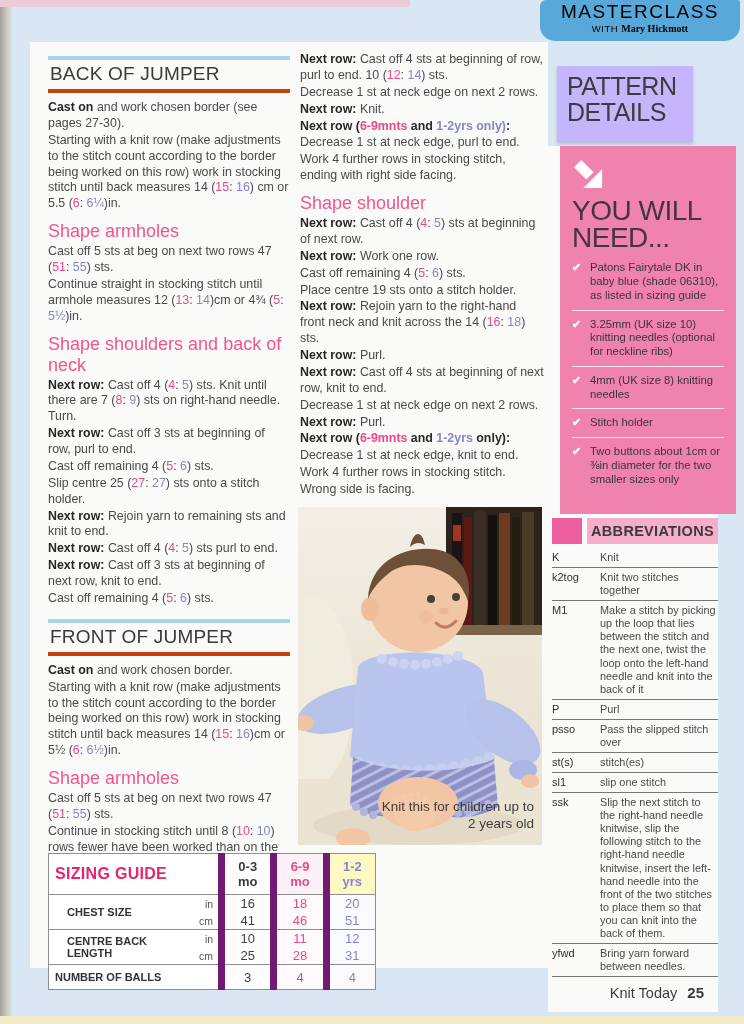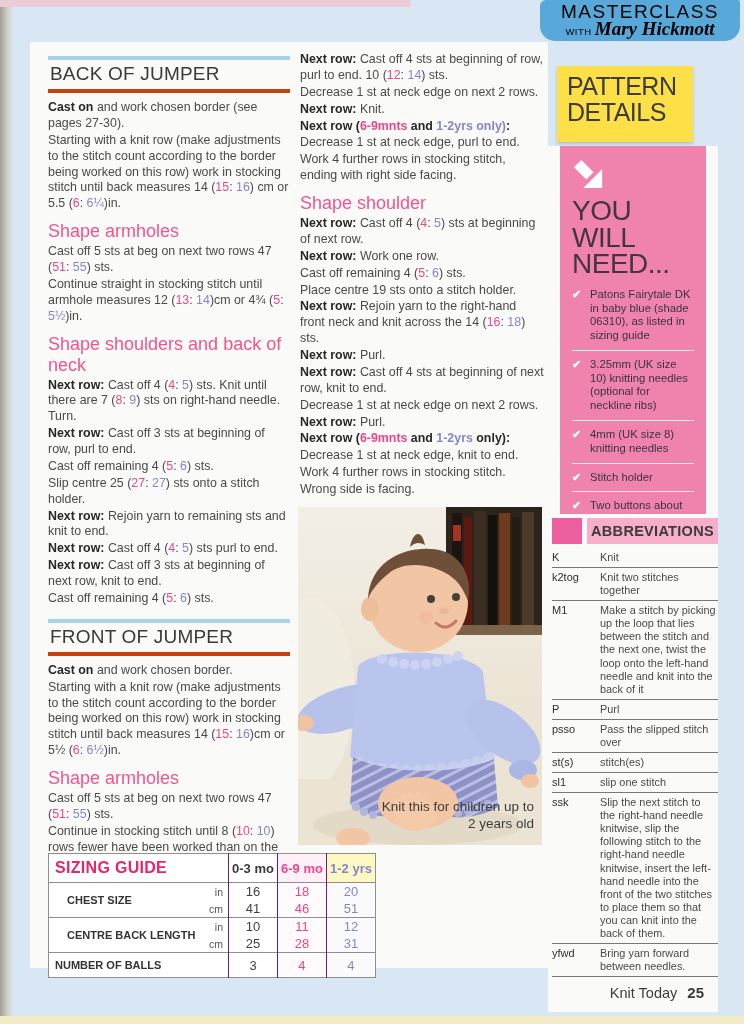--- a/index.html
+++ b/index.html
@@ -15,66 +15,66 @@
   
   .panel-main{position:absolute;left:30px;top:42px;width:688px;height:970px;background:#fafaf8;}
   .patch-sidebar-top{position:absolute;left:548px;top:42px;width:170px;height:104px;background:#d8e7f3;}
   .patch-bottom-left{position:absolute;left:30px;top:968px;width:518px;height:48px;background:#d8e7f3;}
 
   
   .banner{position:absolute;left:540px;top:0;width:200px;height:41px;background:#58a8d9;
     border-radius:6px 2px 15px 15px;color:#000000;text-align:center;padding-top:2px;box-sizing:border-box;}
   .banner .l1{font-size:19px;letter-spacing:1.5px;line-height:20px;}
   .banner .l2{font-size:9.5px;letter-spacing:.5px;line-height:13px;}
-  .banner .auth{font-family:"Liberation Serif",serif;font-style:italic;font-weight:bold;font-size:19px;letter-spacing:0;}
+  .banner .auth{font-family:"Liberation Serif",serif;font-weight:bold;font-size:10px;letter-spacing:0;}
 
   
   .col-left{position:absolute;left:48px;top:56px;width:242px;}
   .col-mid{position:absolute;left:300px;top:52px;width:244px;}
   .h1{border-top:4px solid #a8d3ea;border-bottom:4px solid #c2410c;padding:3px 2px 4px;
     font-size:19px;color:#3a3a3a;letter-spacing:.2px;margin:0 0 7px 0;}
   .mt{margin-top:12px;}
   .h2{font-size:18px;color:#f2548f;margin:9px 0 2px 0;}
   .bp{font-size:12.4px;line-height:1.28;color:#4a4a4a;margin:0 0 1px 0;}
   .r-p{color:inherit;}
   .r-b{font-weight:bold;color:#272727;}
   .r-pk{color:#e8488c;}
   .r-pu{color:#8486cb;}
   .r-bpk{font-weight:bold;color:#e8488c;}
   .r-bpu{font-weight:bold;color:#8486cb;}
 
   
   .sizing{position:absolute;left:48px;top:853px;width:328px;border-collapse:collapse;background:#fff;}
   .sizing th,.sizing td{border:0;padding:1px 3px;}
   .sizing{border:1px solid #8f8f8f;}
-  .sizing .vline{border-left:1px solid #701a75;}
+  .sizing .vline{border-left:7px solid #701a75;}
   .sizing .hline td,.sizing .hline th{border-top:1px solid #8f8f8f;}
   .sizing .title{font-size:16px;font-weight:bold;color:#e6256f;letter-spacing:.3px;text-align:left;padding:5px 6px;}
   .sizing .ch{font-size:13px;font-weight:bold;text-align:center;padding:5px 2px;}
   .sizing .ch0{color:#3a3a3a;}
   .sizing .ch1{color:#e8488c;background:#fdf0f6;}
   .sizing .ch2{color:#8486cb;background:#fef9c3;}
   .sizing .lab{font-size:11px;font-weight:bold;color:#333;padding-left:18px;}
   .sizing .unit{font-size:10.5px;color:#555;text-align:right;padding-right:5px;}
   .sizing .v{font-size:13px;text-align:center;}
   .sizing .c0{color:#3f3f3f;}
   .sizing .c1{color:#e8488c;background:#fffafc;}
   .sizing .c2{color:#8486cb;background:#fbfbfe;}
 
   
   .photo{position:absolute;left:298px;top:507px;width:244px;height:338px;overflow:hidden;}
   .photo svg{display:block;}
   .caption{position:absolute;right:8px;bottom:12px;width:160px;text-align:right;
     font-size:13.5px;line-height:1.25;color:#3d3d3d;}
 
   
-  .card{position:absolute;left:557px;top:66px;width:136px;height:76px;background:#fde047;
+  .card{position:absolute;left:557px;top:66px;width:136px;height:76px;background:#c4b5fd;
     box-shadow:0 2px 3px rgba(60,80,100,.25);box-sizing:border-box;padding:7px 10px;
     font-size:25px;line-height:1.04;color:#3c3c3c;letter-spacing:-.5px;}
-  .needbox{position:absolute;left:560px;top:146px;width:146px;height:368px;background:#f083ae;
+  .needbox{position:absolute;left:560px;top:146px;width:176px;height:368px;background:#f083ae;
     box-sizing:border-box;padding:12px 12px 8px;overflow:hidden;}
   .needbox .arrow{width:32px;height:32px;margin-bottom:2px;}
   .need-title{font-size:28px;line-height:.95;color:#45353f;letter-spacing:-.5px;margin:2px 0 10px 0;}
   .need-list{list-style:none;margin:0;padding:0;}
   .need-list li{display:flex;font-size:11.3px;line-height:1.22;color:#3a3340;
     padding-bottom:7px;margin-bottom:7px;border-bottom:1px solid rgba(255,255,255,.8);}
   .need-list li:last-child{border-bottom:0;margin-bottom:0;}
   .tick{color:#fff;font-size:11px;font-weight:bold;margin-right:6px;flex:0 0 12px;}
 
   .abbr{position:absolute;left:552px;top:518px;width:166px;}

